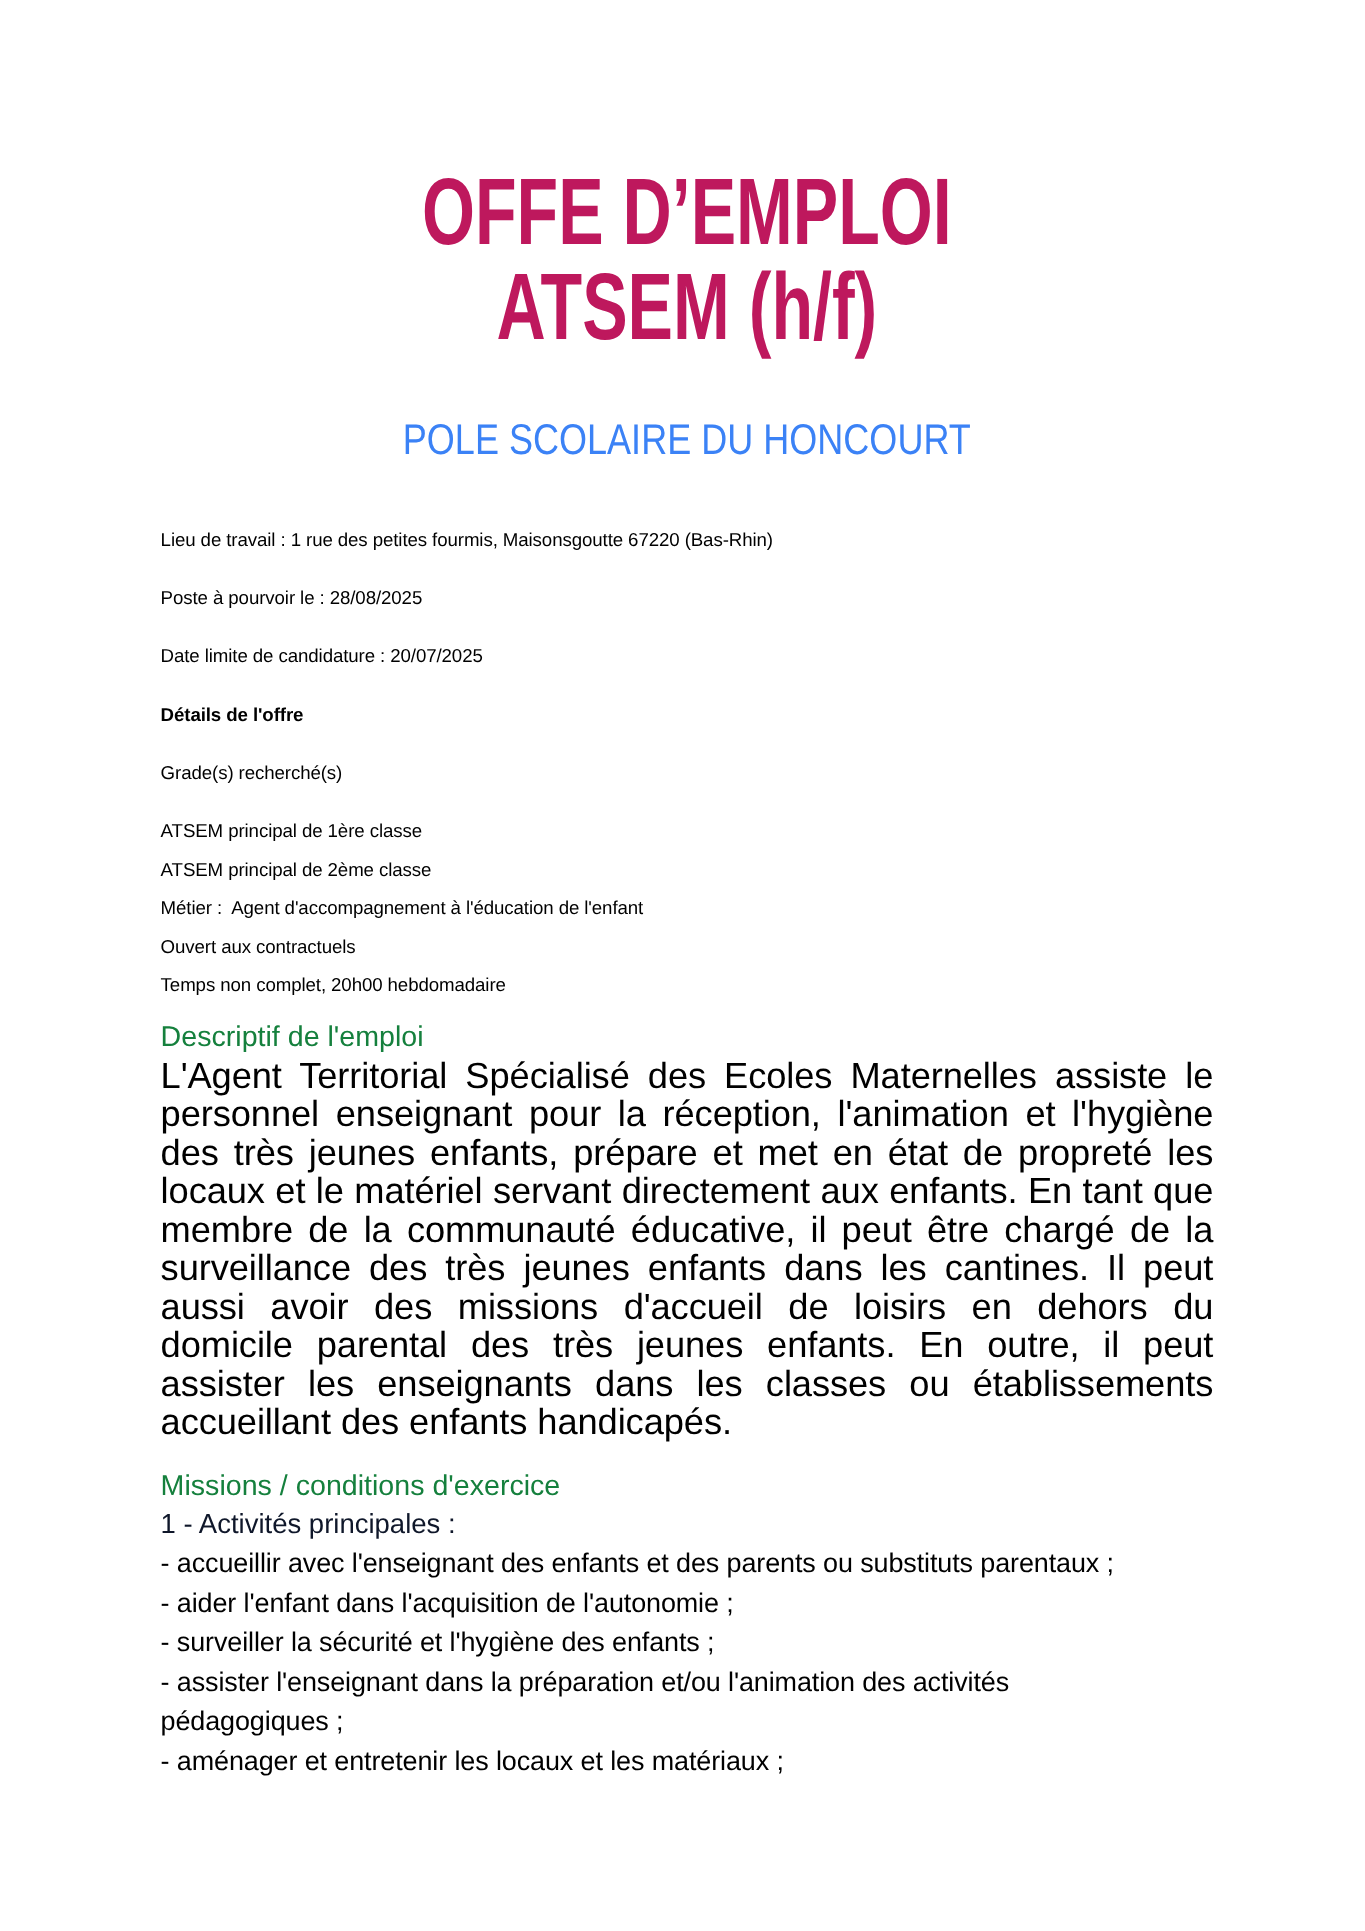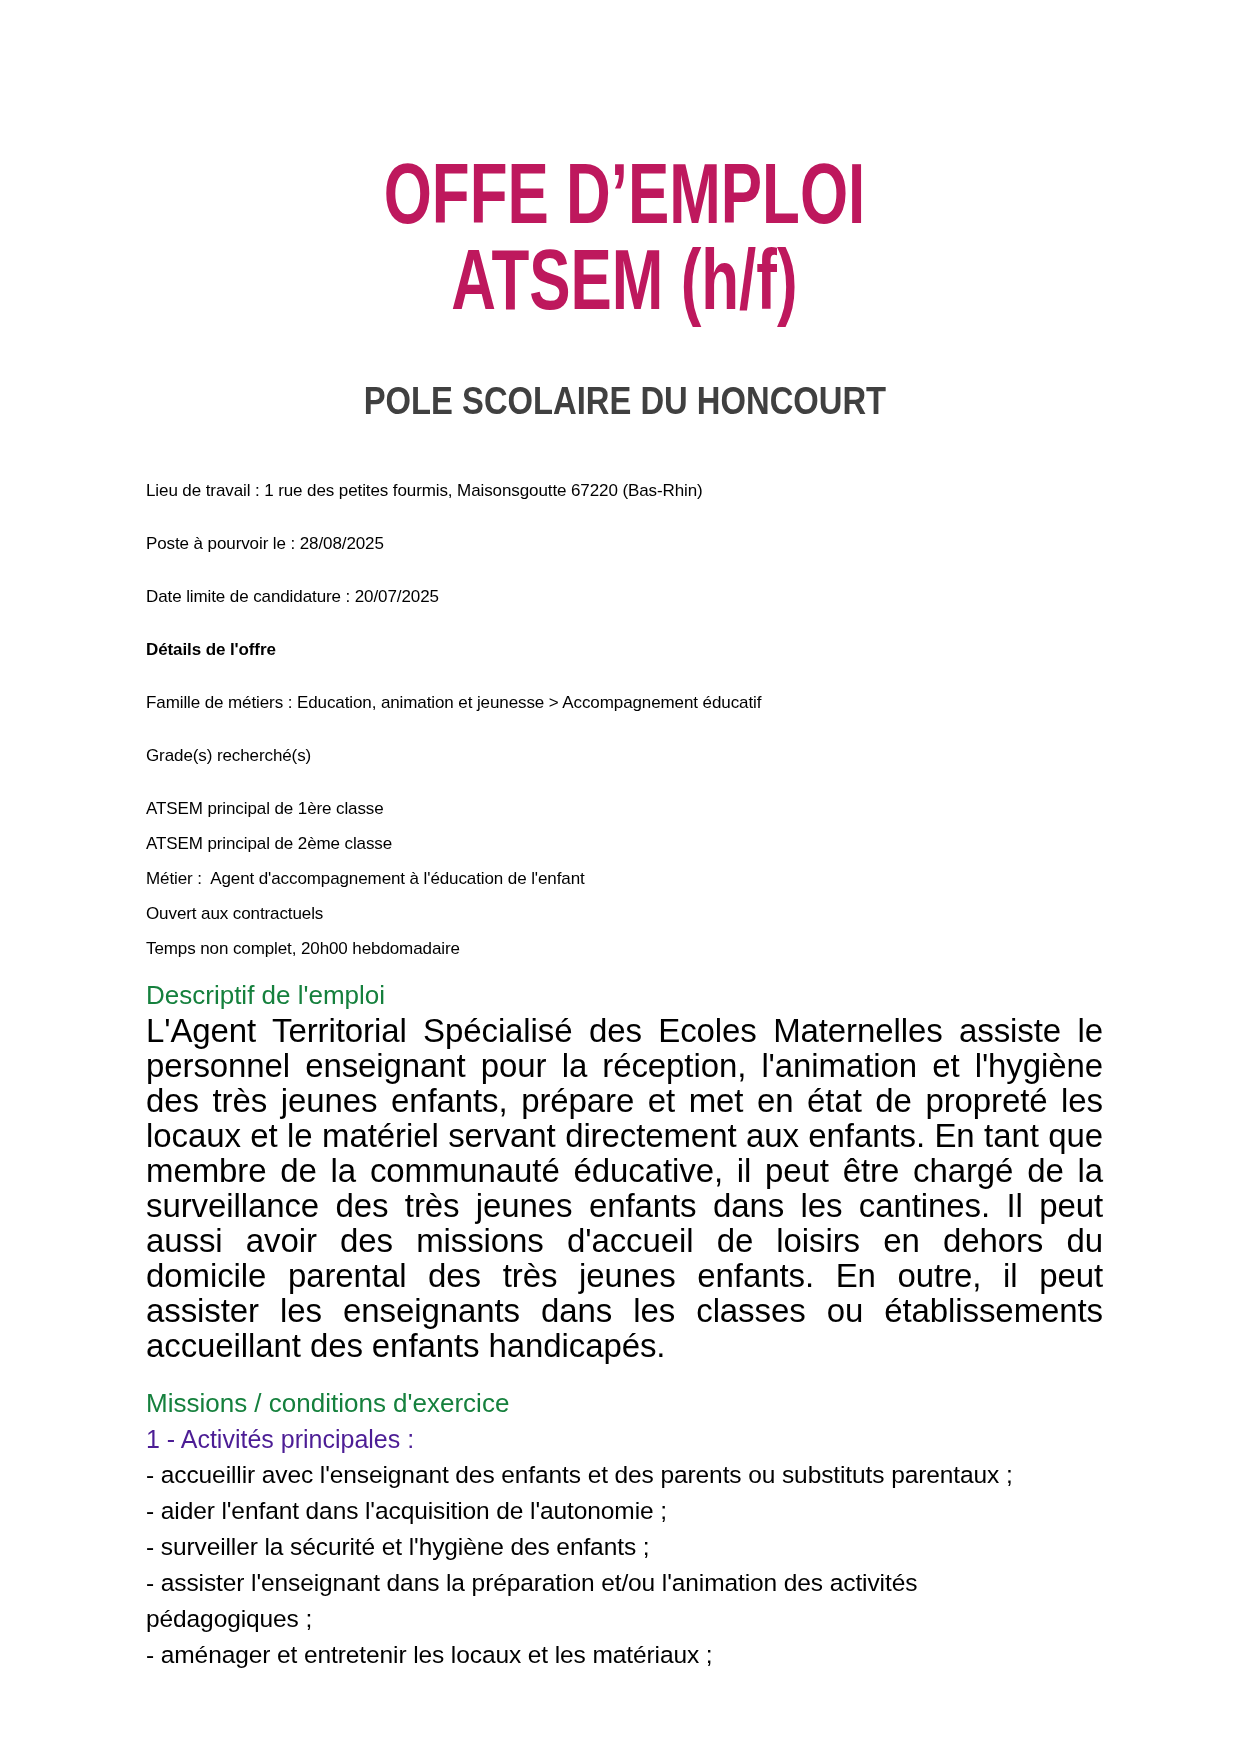--- a/index.html
+++ b/index.html
@@ -24,22 +24,22 @@
     transform:scaleX(0.72);
     transform-origin:50% 50%;
     white-space:nowrap;
   }
   .title-line-2 { margin-top:0; }
 
   .subtitle {
     margin-top:56px;
     text-align:center;
     font-size:39px; line-height:46px;
-    font-weight:700;
-    color:#404040;
+    font-weight:400;
+    color:#3b82f6;
   }
   .subtitle .squeeze2 {
     display:inline-block;
     transform:scaleX(0.84);
     transform-origin:50% 50%;
     white-space:nowrap;
   }
 
   .bodytxt { font-size:17px; line-height:35px; letter-spacing:-0.1px; }
 
@@ -53,21 +53,21 @@
 
   .h2 {
     font-size:26px; line-height:36px;
     color:#15803d; font-weight:400;
   }
   .h2-descriptif { margin-top:11px; }
   .h2-missions   { margin-top:22px; }
 
   .h3 {
     font-size:25px; line-height:36px;
-    color:#4c1d95; font-weight:400;
+    color:#0f172a; font-weight:400;
   }
 
   .desc-body {
     text-align:justify;
     font-size:33px; line-height:35px; letter-spacing:-0.1px;
   }
 
   .mission-list { }
   .mission-item {
     font-size:24.5px; line-height:36px; letter-spacing:-0.1px;
@@ -91,21 +91,20 @@
   </div>
 
   <div class="bodytxt para-lead">Lieu de travail : 1 rue des petites fourmis, Maisonsgoutte 67220 (Bas-Rhin)</div>
 
   <div class="bodytxt para">Poste à pourvoir le : 28/08/2025</div>
 
   <div class="bodytxt para">Date limite de candidature : 20/07/2025</div>
 
   <div class="bodytxt para-bold">Détails de l'offre</div>
 
-  <div class="bodytxt para">Famille de métiers : Education, animation et jeunesse &gt; Accompagnement éducatif</div>
 
   <div class="bodytxt para">Grade(s) recherché(s)</div>
 
   <div class="bodytxt group">
     <div class="group-line">ATSEM principal de 1ère classe</div>
     <div class="group-line">ATSEM principal de 2ème classe</div>
   </div>
 
   <div class="bodytxt group-tight">
     <div class="group-line">Métier :  Agent d'accompagnement à l'éducation de l'enfant</div>

